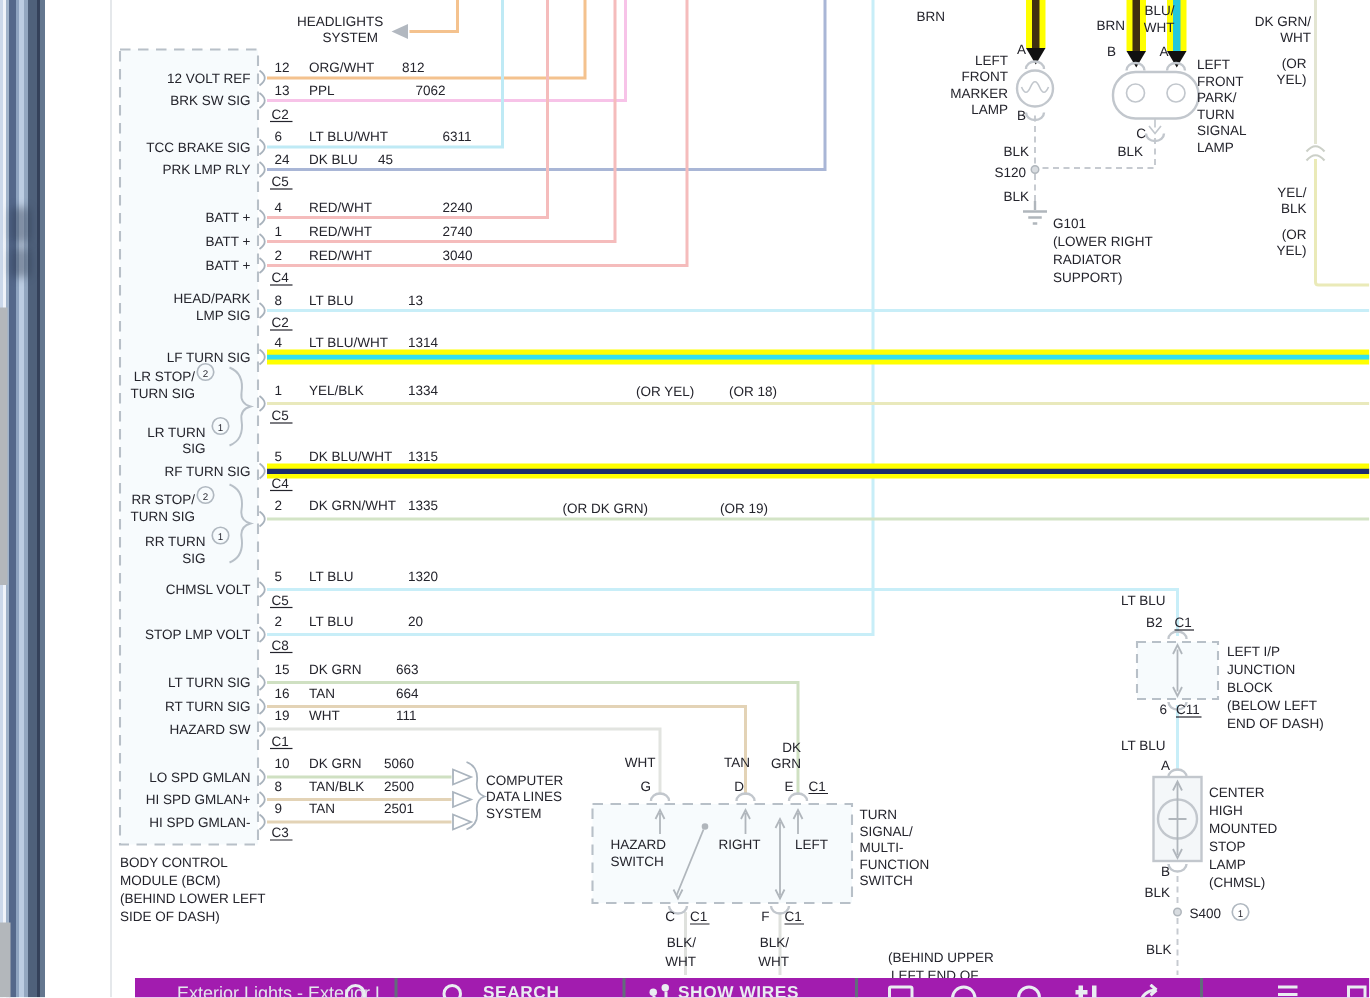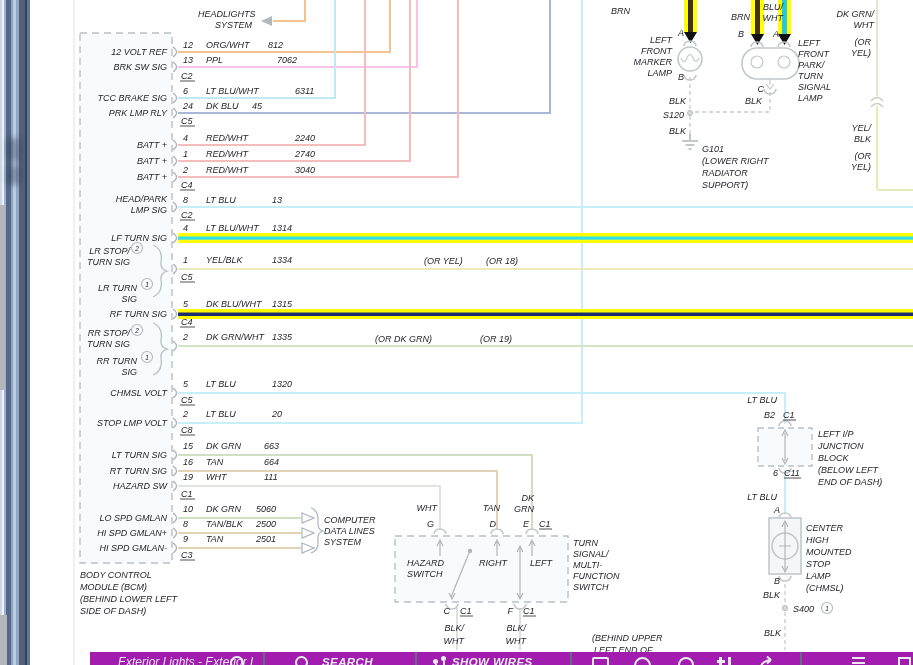--- a/index.html
+++ b/index.html
@@ -1,17 +1,17 @@
 <!DOCTYPE html>
 <html><head>
 <meta charset="utf-8">
 <style>
   html,body{margin:0;padding:0;background:#fff;}
   #screen{position:relative;width:913px;height:665px;overflow:hidden;background:#fff;
-          font-family:"Liberation Sans",sans-serif;font-style:italic;}
+          font-family:"Liberation Sans",sans-serif;}
   
   #edge{position:absolute;left:0;top:0;width:30px;height:665px;
     background:linear-gradient(90deg,#cbd8ea 0 2px,#eff3f9 2px 4px,#9fb2c9 4px 6px,
       #54688a 6px 11px,#8ea4c0 11px 13px,#bccde2 13px 16px,#93a7c0 16px 19px,
       #4f617b 19px 25px,#34415a 25px 27px,#64778f 27px 30px);}
   .edge-patch{position:absolute;background:#b3b7bb;}
   .edge-smudge{position:absolute;background:rgba(30,40,60,.38);filter:blur(3px);border-radius:4px;}
   svg text{font-family:"Liberation Sans",sans-serif;font-size:9px;fill:#24242c;}
   svg .ta-e{text-anchor:end;}
   svg .ta-m{text-anchor:middle;}

